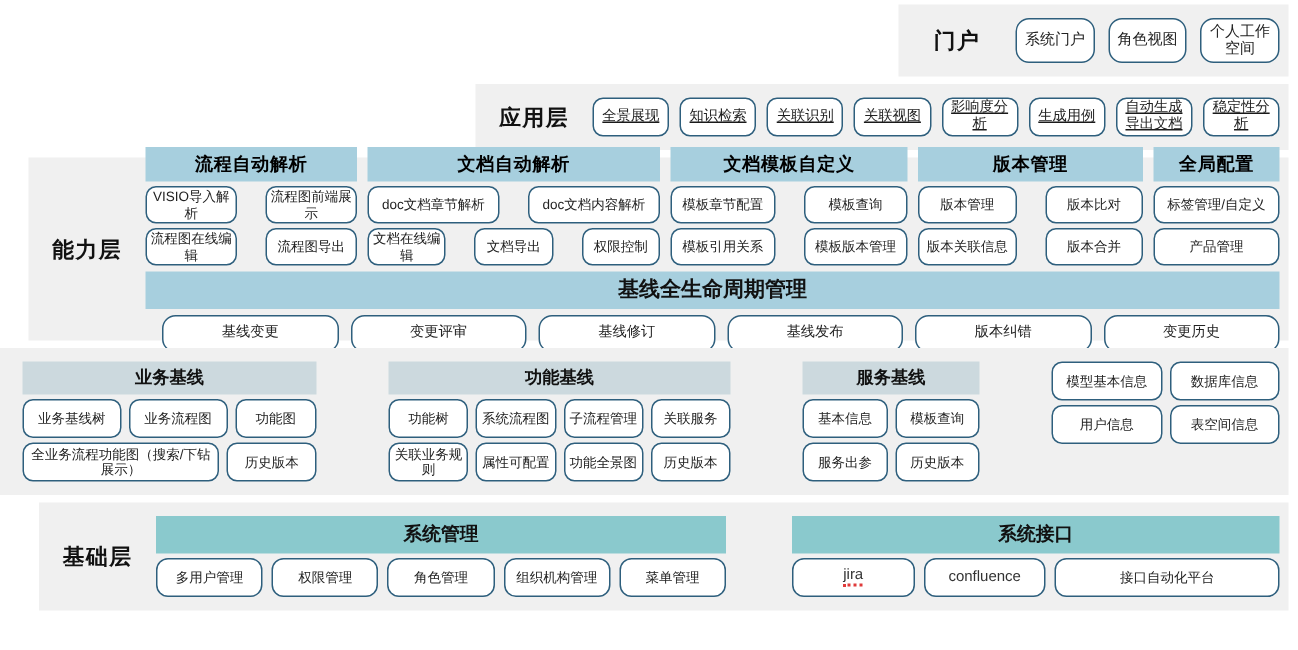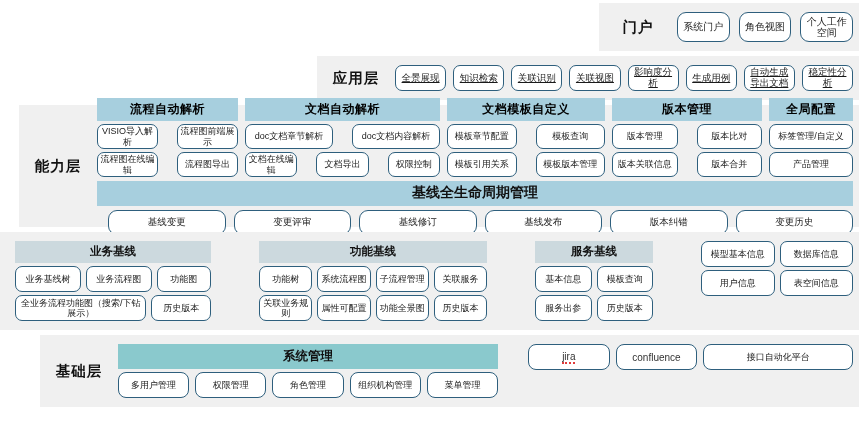--- a/index.html
+++ b/index.html
@@ -143,21 +143,21 @@
   .k-model { flex: 0 0 152px; }
   .know-group .know-row > .pill { flex: 1; }
   .k-biz .know-row.r1 > .pill:nth-child(1) { flex: 1.05; }
   .k-biz .know-row.r1 > .pill:nth-child(2) { flex: 1.05; }
   .k-biz .know-row.r1 > .pill:nth-child(3) { flex: 0.85; }
   .k-biz .know-row.r2 > .pill:nth-child(1) { flex: 2.1; }
   .k-biz .know-row.r2 > .pill:nth-child(2) { flex: 0.9; }
 
   
   .row-base { height: 72px; padding: 3px 0; }
-  .row-base .layer-body { gap: 30px; padding-right: 6px; align-items: stretch; }
+  .row-base .layer-body { gap: 44px; padding-right: 6px; align-items: stretch; }
   .base-group { display: flex; flex-direction: column; gap: 3px; }
   .base-head {
     background: #8ac9cd;
     text-align: center;
     font-size: 12.5px;
     font-weight: bold;
     padding: 3.5px 0 4px;
     color: #111;
   }
   .base-row { display: flex; gap: 6px; }
@@ -353,20 +353,21 @@
         <div class="base-row">
           <div class="pill">多用户管理</div>
           <div class="pill">权限管理</div>
           <div class="pill">角色管理</div>
           <div class="pill">组织机构管理</div>
           <div class="pill">菜单管理</div>
         </div>
       </div>
 
       <div class="base-group b-api">
+        <div class="base-head">系统接口</div>
         <div class="base-row">
           <div class="pill">
             <span class="jira-label">jira</span>
           </div>
           <div class="pill">
             <span class="conf-label">confluence</span>
           </div>
           <div class="pill">接口自动化平台</div>
         </div>
       </div>

